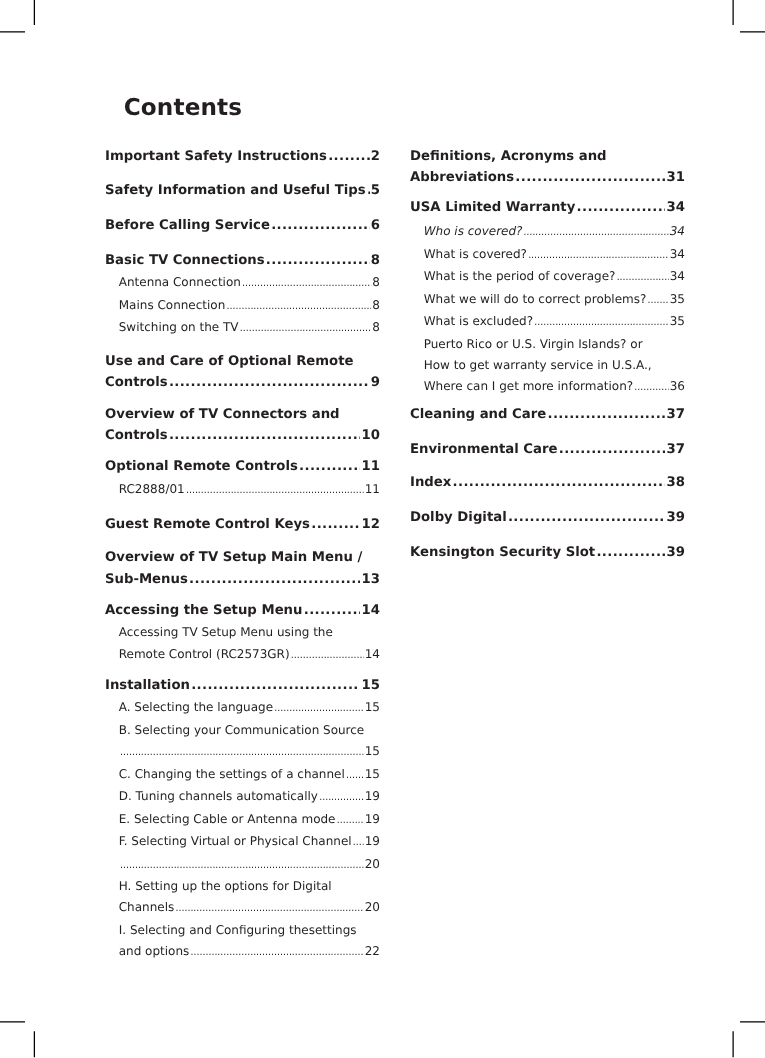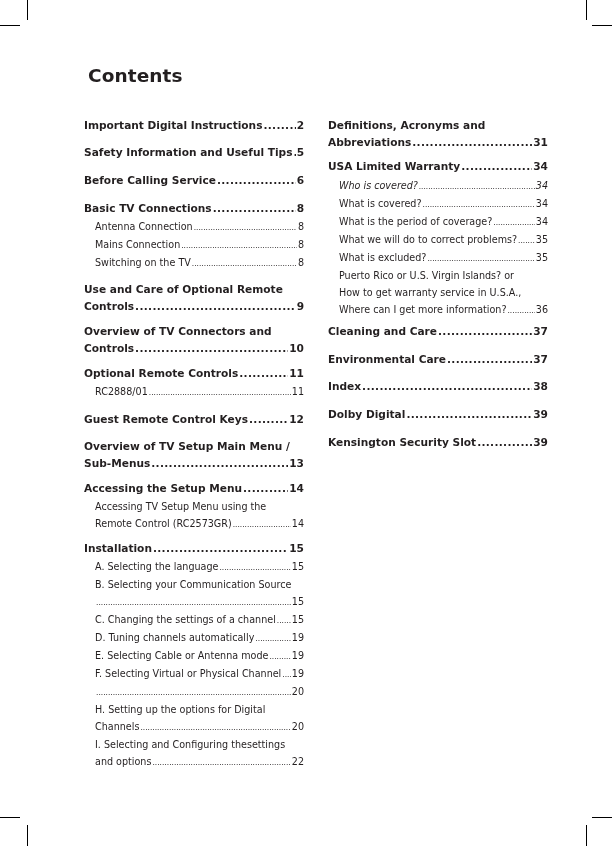--- a/index.html
+++ b/index.html
@@ -27,26 +27,26 @@
 
 <div class="crop" style="left:27px;top:0;width:1px;height:20px;"></div>
 <div class="crop" style="left:0;top:25px;width:20px;height:1px;"></div>
 <div class="crop" style="left:586px;top:0;width:1px;height:20px;"></div>
 <div class="crop" style="left:592px;top:25px;width:20px;height:1px;"></div>
 <div class="crop" style="left:0;top:817px;width:20px;height:1px;"></div>
 <div class="crop" style="left:27px;top:825px;width:1px;height:21px;"></div>
 <div class="crop" style="left:592px;top:817px;width:20px;height:1px;"></div>
 <div class="crop" style="left:586px;top:825px;width:1px;height:21px;"></div>
 
-<h1 class="title" style="margin:4px;">Contents</h1>
+<h1 class="title" style="margin:15px;">Contents</h1>
 
 <div class="col left" id="col-left">
     <div class="entry h" style="top: 117px;">
       <div class="line">
-        <span class="t">Important Digital Instructions</span>
+        <span class="t">Important Safety Instructions</span>
         <span class="d"></span>
         <span class="p">2</span>
       </div>
     </div>
     <div class="entry h" style="top: 144px;">
       <div class="line">
         <span class="t">Safety Information and Useful Tips</span>
         <span class="d"></span>
         <span class="p">5</span>
       </div>

